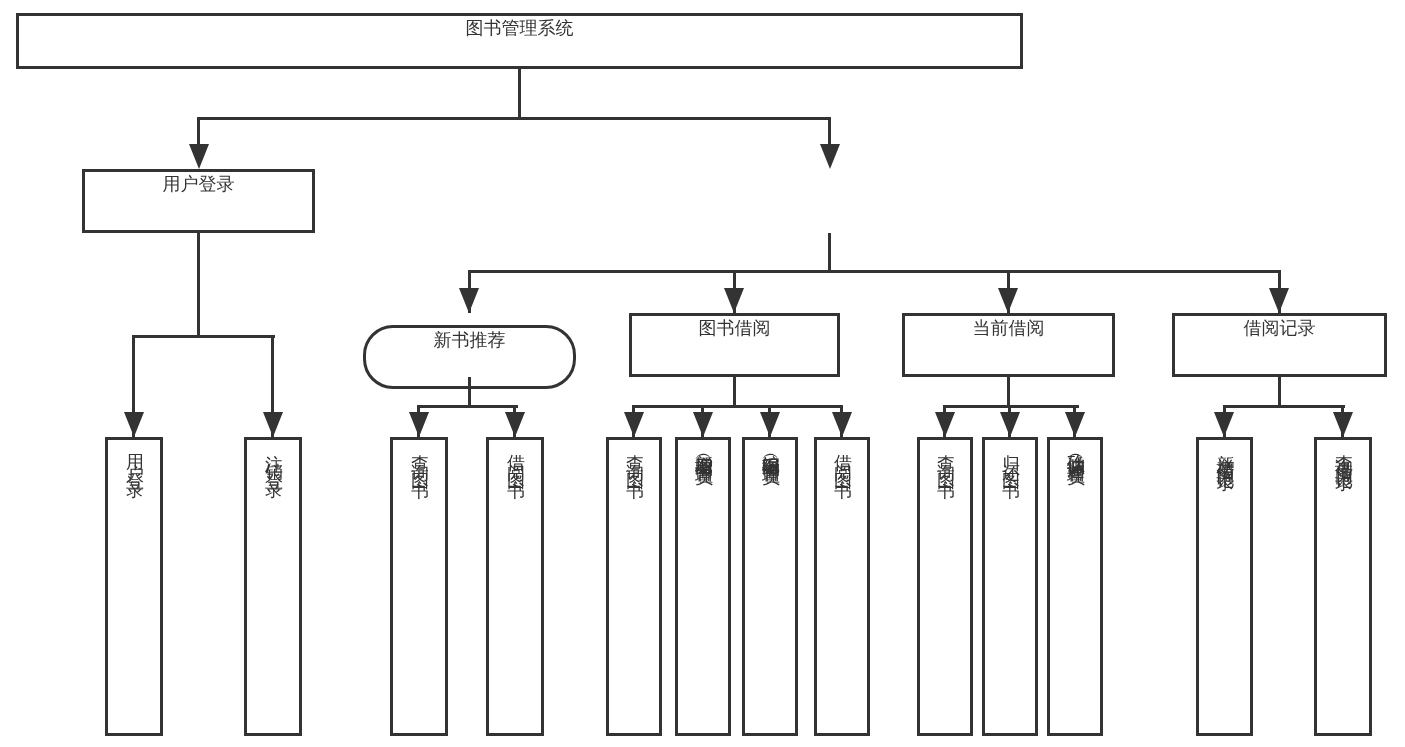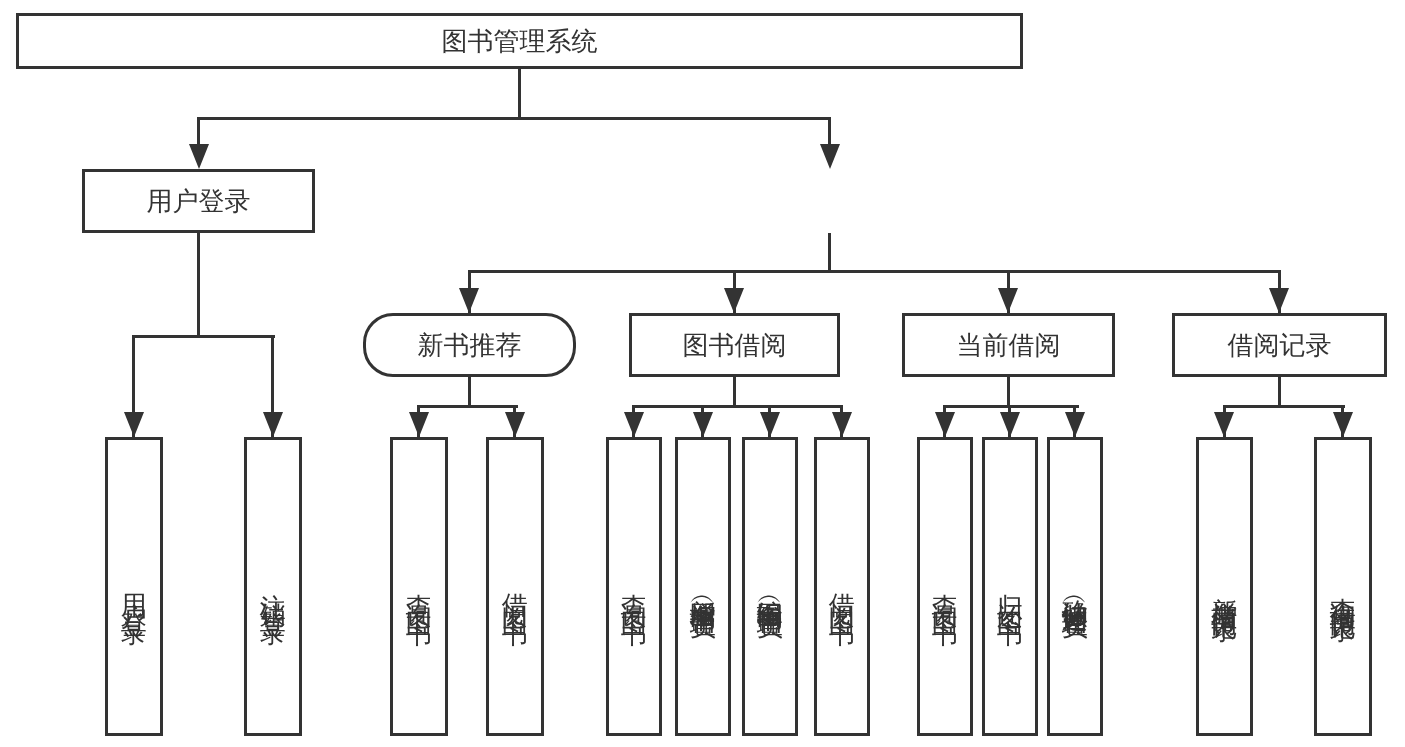--- a/index.html
+++ b/index.html
@@ -13,22 +13,22 @@
     position:relative;
     width:1405px;height:747px;
     background:var(--background,#fff);
     overflow:hidden;
     font-family:"Liberation Sans","DejaVu Sans",sans-serif;
   }
   .box{
     position:absolute;box-sizing:border-box;
     border:3px solid var(--line,#333);
     background:var(--background,#fff);
-    display:flex;align-items:center;justify-content:center;
-    font-size:26px;color:var(--text,#333);
+    display:flex;justify-content:center;
+    font-size:18px;color:var(--text,#333);
     white-space:nowrap;
   }
   .leaf{width:58px;top:437px;height:299px;}
   .v-label{
     writing-mode:vertical-rl;
     line-height:1.1;
   }
   .hl{position:absolute;height:3px;background:var(--line,#333);}
   .vl{position:absolute;width:3px;background:var(--line,#333);}
   .ah{
@@ -74,21 +74,21 @@
   <div class="hl" style="left:468px;top:270px;width:813px;"></div>
   <div class="vl" style="left:468px;top:270px;height:43px;"></div>
   <div class="ah" style="left:459px;top:288px;"></div>
   <div class="vl" style="left:733px;top:270px;height:43px;"></div>
   <div class="ah" style="left:724px;top:288px;"></div>
   <div class="vl" style="left:1007px;top:270px;height:43px;"></div>
   <div class="ah" style="left:998px;top:288px;"></div>
   <div class="vl" style="left:1278px;top:270px;height:43px;"></div>
   <div class="ah" style="left:1269px;top:288px;"></div>
 
-  <div class="box" style="left:363px;top:313px;width:213px;height:64px;border-radius:30px;">
+  <div class="box" style="left:363px;top:325px;width:213px;height:64px;border-radius:30px;">
     <span>新书推荐</span>
   </div>
   <div class="box" style="left:629px;top:313px;width:211px;height:64px;">
     <span>图书借阅</span>
   </div>
   <div class="box" style="left:902px;top:313px;width:213px;height:64px;">
     <span>当前借阅</span>
   </div>
   <div class="box" style="left:1172px;top:313px;width:215px;height:64px;">
     <span>借阅记录</span>

